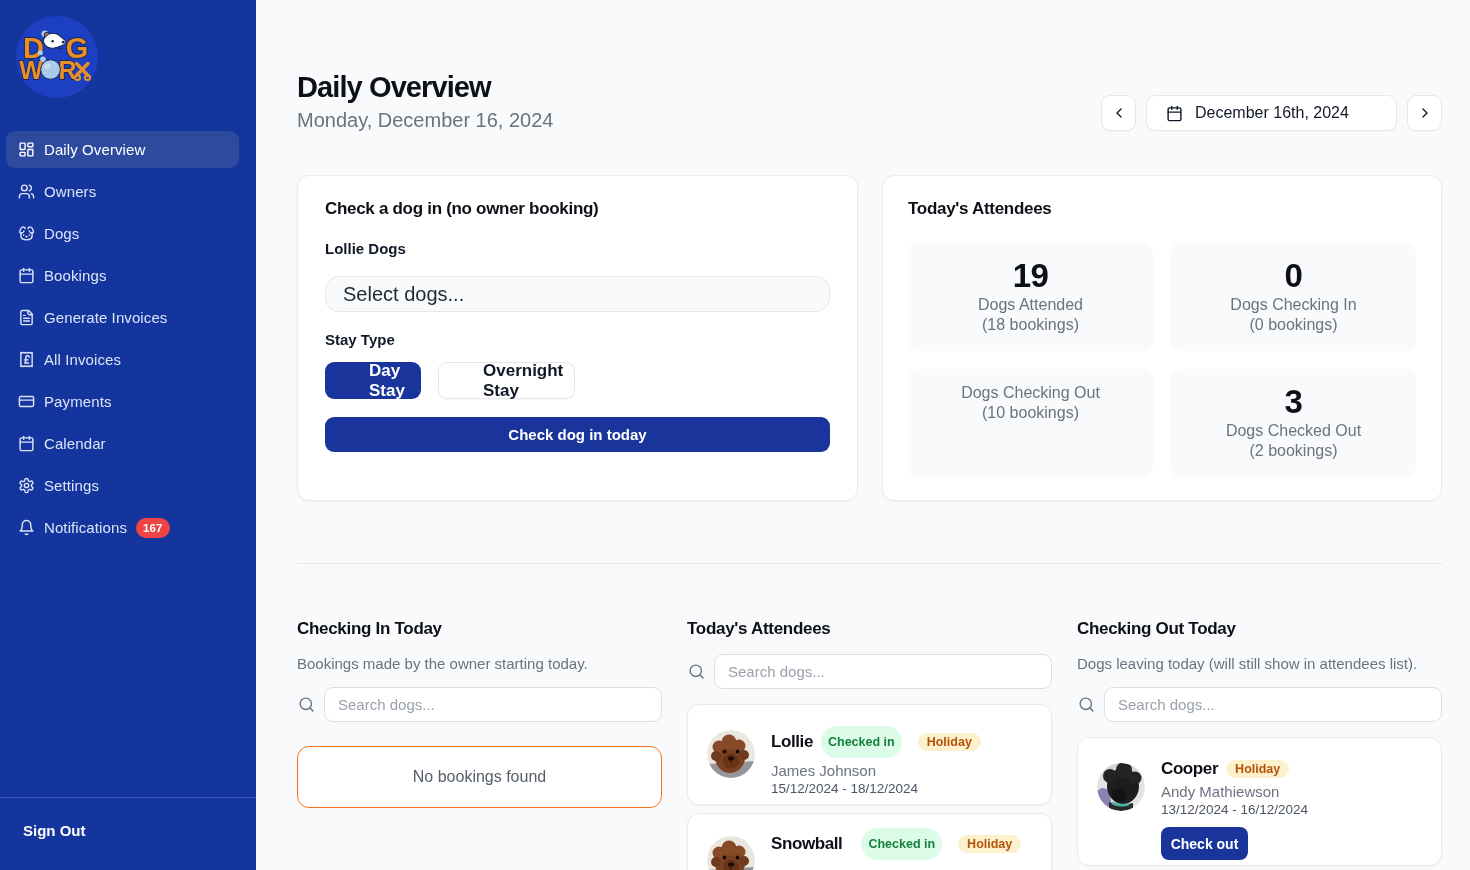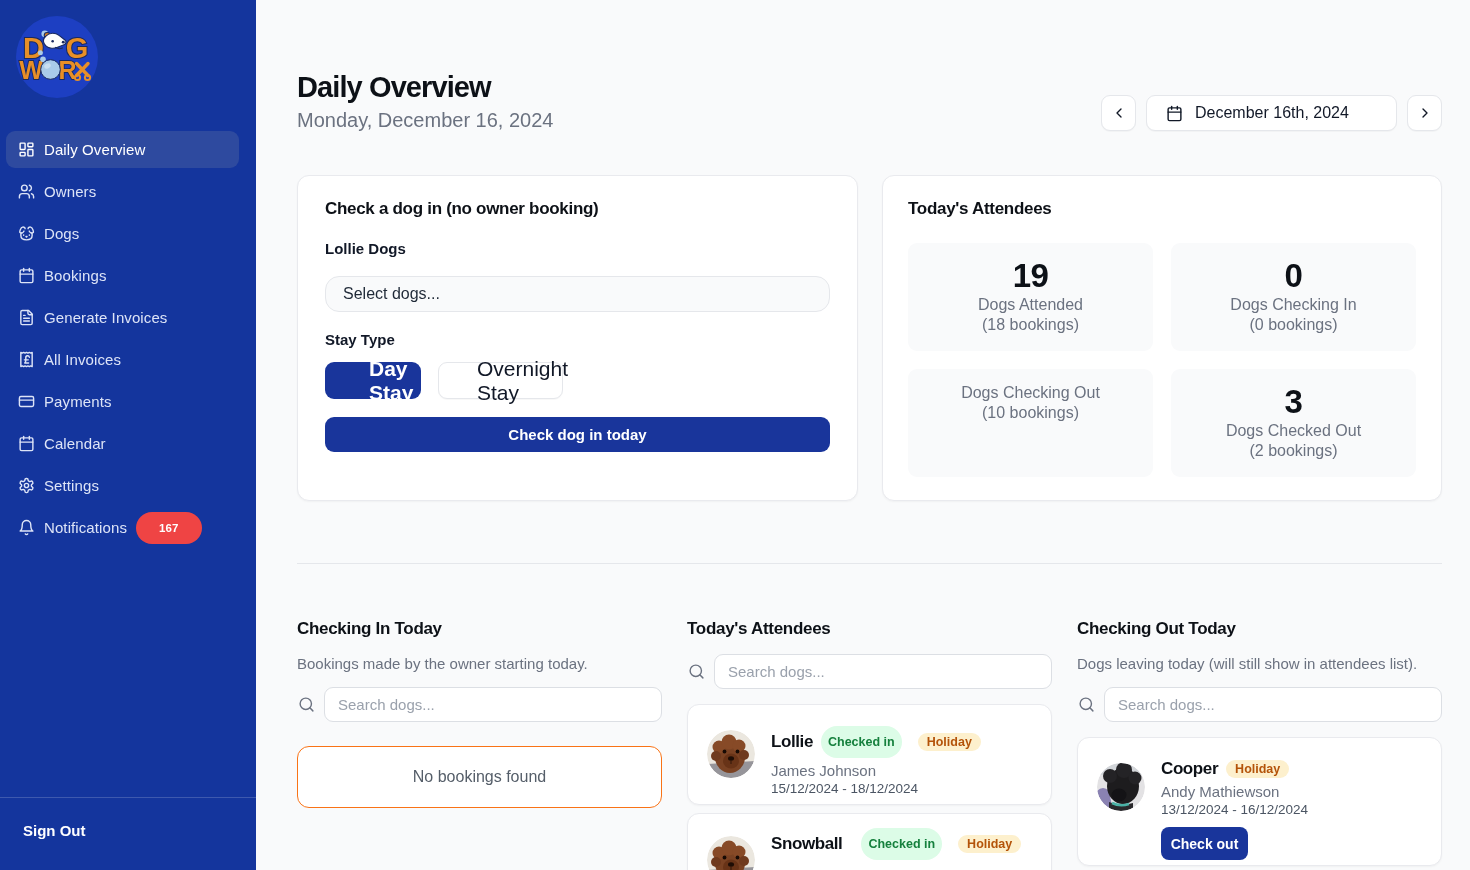--- a/index.html
+++ b/index.html
@@ -6,46 +6,46 @@
 html,body { width:1470px; height:870px; overflow:hidden; }
 body { display:flex; font-family:"Liberation Sans", sans-serif; background:#f9fafb; }
 
 
 aside { width:256px; min-width:256px; height:870px; background:#14359d; display:flex; flex-direction:column; position:relative; }
 .logo { margin:16px 0 0 16px; width:82px; height:82px; }
 nav { margin-top:33px; display:flex; flex-direction:column; gap:5px; padding:0 17px 0 6px; }
 .nitem { display:flex; align-items:center; height:37px; border-radius:9px; padding:0 12px; color:#dde4f7; font-size:15px; font-weight:500; letter-spacing:.1px; }
 .nitem svg { width:17px; height:17px; margin-right:9px; flex:none; }
 .nitem.active { background:#2e4a9f; color:#fff; }
-.nbadge { margin-left:9px; background:#ef4444; color:#fff; font-size:11.5px; font-weight:700; border-radius:999px; height:32px; padding:0 23px; display:flex; align-items:center; }
+.nbadge { margin-left:9px; background:#ef4444; color:#fff; font-size:11.5px; font-weight:700; border-radius:999px; height:20px; padding:0 7px; display:flex; align-items:center; }
 .sideft { position:absolute; left:0; right:0; bottom:0; border-top:1px solid rgba(255,255,255,.18); padding:24px 0 0 23px; height:73px; }
 .signout { color:#fff; font-size:15px; font-weight:700; }
 
 
 main { position:relative; width:1214px; height:870px; }
 h1 { position:absolute; left:41px; top:71px; font-size:29px; font-weight:700; color:#0d1117; letter-spacing:-.9px; }
 .subtitle { position:absolute; left:41px; top:109px; font-size:20px; color:#6b7280; }
 
 .datenav { position:absolute; top:95px; right:28px; display:flex; gap:10px; }
 .dbtn { background:#fff; border:1px solid #e5e7eb; border-radius:9px; height:36px; display:flex; align-items:center; justify-content:center; box-shadow:0 1px 1px rgba(0,0,0,.03); }
 .dbtn.sq { width:35px; }
 .dbtn.mid { width:251px; gap:12px; justify-content:flex-start; padding-left:19px; font-size:16px; font-weight:500; color:#111827; }
 .dbtn svg { width:17px; height:17px; }
 
 .topgrid { position:absolute; left:41px; top:175px; width:1145px; display:flex; gap:24px; }
 .card { background:#fff; border:1px solid #e9eaee; border-radius:12px; box-shadow:0 1px 2px rgba(0,0,0,.04); }
 .c1 { width:561px; height:326px; padding:23px 27px; }
 .c2 { width:560px; height:326px; padding:23px 25px; }
 .cardtitle { font-size:17px; font-weight:700; color:#0d1117; letter-spacing:-.3px; }
 .flabel { font-size:15px; font-weight:600; color:#111827; margin:21px 0 0; }
-.selbox { margin-top:19px; height:36px; border:1px solid #e5e7eb; background:#f9fafb; border-radius:14px; display:flex; align-items:center; padding:16px 17px; font-size:16px; font-weight:500; color:#1f2937; }
+.selbox { margin-top:19px; height:36px; border:1px solid #e5e7eb; background:#f9fafb; border-radius:14px; display:flex; align-items:center; padding:16px 17px; font-size:20px; font-weight:500; color:#1f2937; }
 .staysrow { margin-top:14px; display:flex; gap:17px; }
-.staybtn { height:37px; border-radius:9px; display:flex; align-items:center; justify-content:center; font-size:21px;padding-left:44px; }
+.staybtn { height:37px; border-radius:9px; display:flex; align-items:center; justify-content:center; font-size:17px;padding-left:44px; }
 .stay-on { width:96px; background:#19359b; color:#fff; font-weight:700; }
-.stay-off { width:125px; background:#fff; border:1px solid #e5e7eb; color:#111827; font-weight:400; box-shadow:0 1px 1px rgba(0,0,0,.03); }
+.stay-off { width:137px; background:#fff; border:1px solid #e5e7eb; color:#111827; font-weight:700; box-shadow:0 1px 1px rgba(0,0,0,.03); }
 .checkbtn { margin-top:18px; height:35px; width:100%; background:#19359b; border-radius:9px; color:#fff; font-size:15px; font-weight:700; display:flex; align-items:center; justify-content:center; }
 
 .statgrid { margin-top:24px; display:grid; grid-template-columns:1fr 1fr; gap:18px; }
 .statbox { background:#f9fafb; border-radius:9px; height:108px; text-align:center; padding-top:14px; }
 .statnum { font-size:33px; font-weight:700; color:#0d1117; letter-spacing:-.5px; }
 .statlbl { margin-top:0; font-size:16px; color:#6b7280; line-height:20px; }
 
 .hdivider { position:absolute; left:41px; top:563px; width:1145px; height:1px; background:#e5e7eb; }
 
 .botgrid { position:absolute; left:41px; top:619px; width:1145px; display:flex; gap:25px; }

